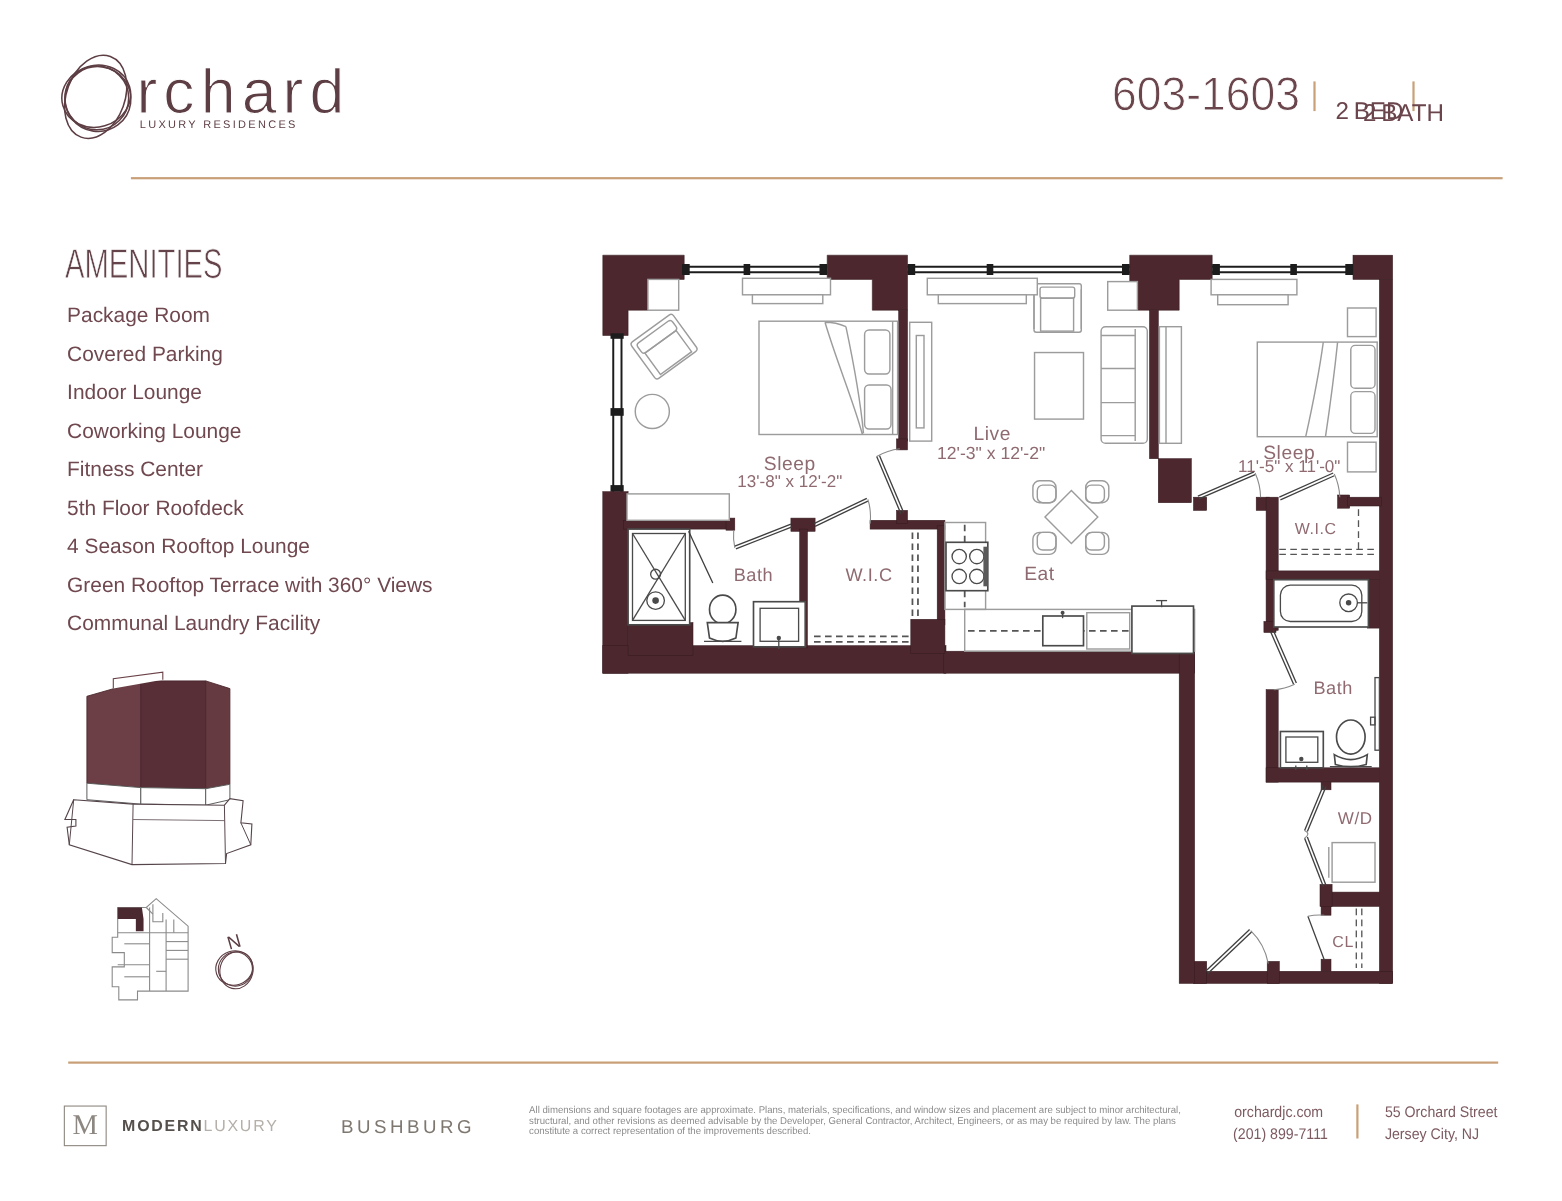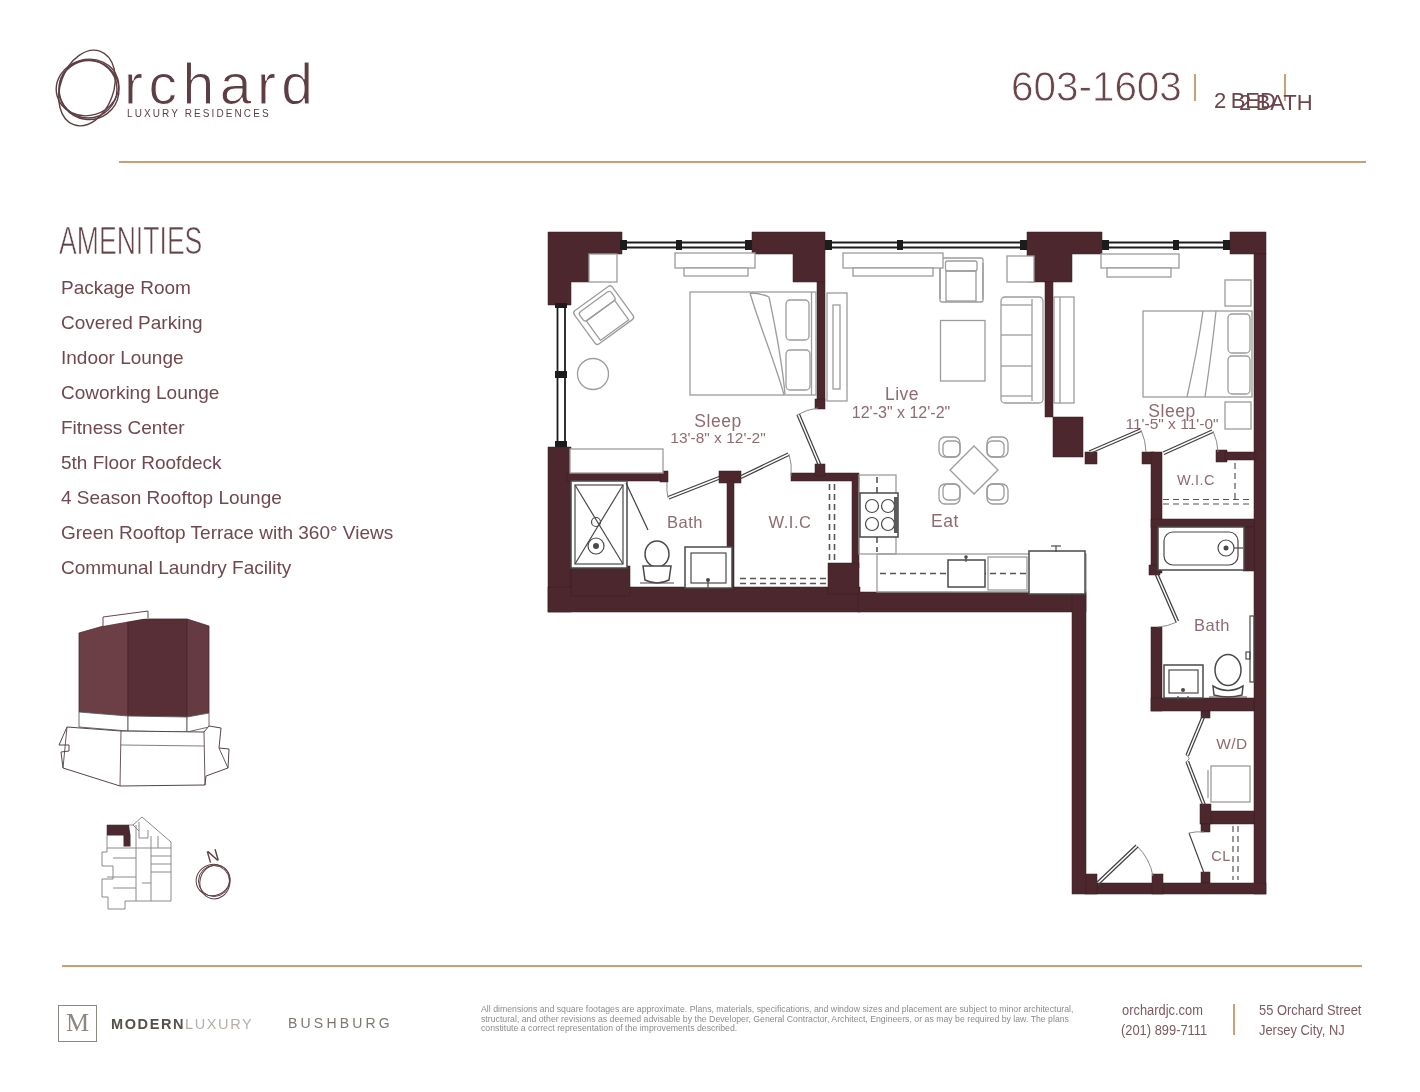--- a/index.html
+++ b/index.html
@@ -490,21 +490,21 @@
 <path class="arc" d="M1137,846 A56,56 0 0 1 1153,876"></path>
 </svg>
 
 <div class="abs" style="left:62px;top:965px;width:1300px;height:1.5px;background:#c89f77;"></div>
 
 <div class="abs" style="left:58px;top:1005px;width:37px;height:35px;border:1.2px solid #8d8781;"></div>
 <div class="abs" style="left:66px;top:1008px;color:#8d8781;font-size:26px;font-family:'Liberation Serif',serif;">M</div>
 
 <div class="abs" style="left:111px;top:1016px;font-size:14.5px;font-weight:bold;letter-spacing:1.6px;color:#55504b;">MODERN<span style="color:#b5afa9;font-weight:normal;">LUXURY</span></div>
 
-<div class="abs" style="left:288px;top:1015px;font-size:14px;letter-spacing:3.2px;color:#7d7770;">BUSHBURG</div>
+<div class="abs" style="left:310px;top:1015px;font-size:17px;letter-spacing:3.2px;color:#7d7770;">BUSHBURG</div>
 
 <div class="abs" style="left:481px;top:1005px;color:#8b8b8b;font-size:9px;line-height:9.6px;white-space:nowrap;transform:scaleX(0.97);transform-origin:0 0;">
 All dimensions and square footages are approximate. Plans, materials, specifications, and window sizes and placement are subject to minor architectural,<br>
 structural, and other revisions as deemed advisable by the Developer, General Contractor, Architect, Engineers, or as may be required by law. The plans<br>
 constitute a correct representation of the improvements described.
 </div>
 
 <div class="abs" style="left:1122px;top:1002px;color:#7c5a60;font-size:14px;transform:scaleX(0.92);transform-origin:0 0;">orchardjc.com</div>
 
 <div class="abs" style="left:1121px;top:1022px;color:#7c5a60;font-size:14px;transform:scaleX(0.92);transform-origin:0 0;">(201) 899-7111</div>

